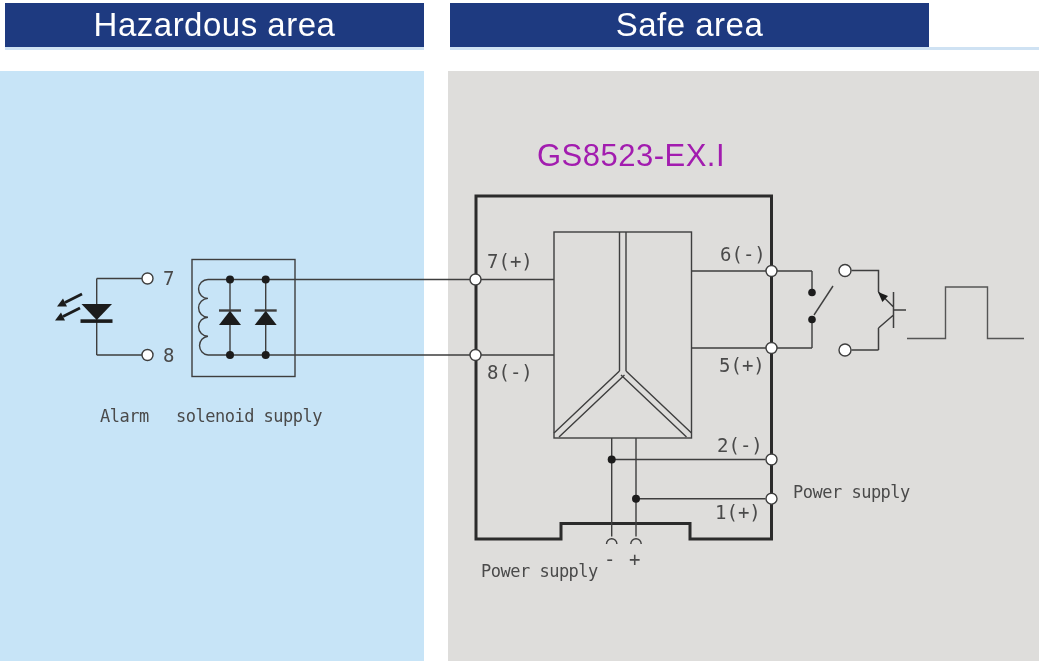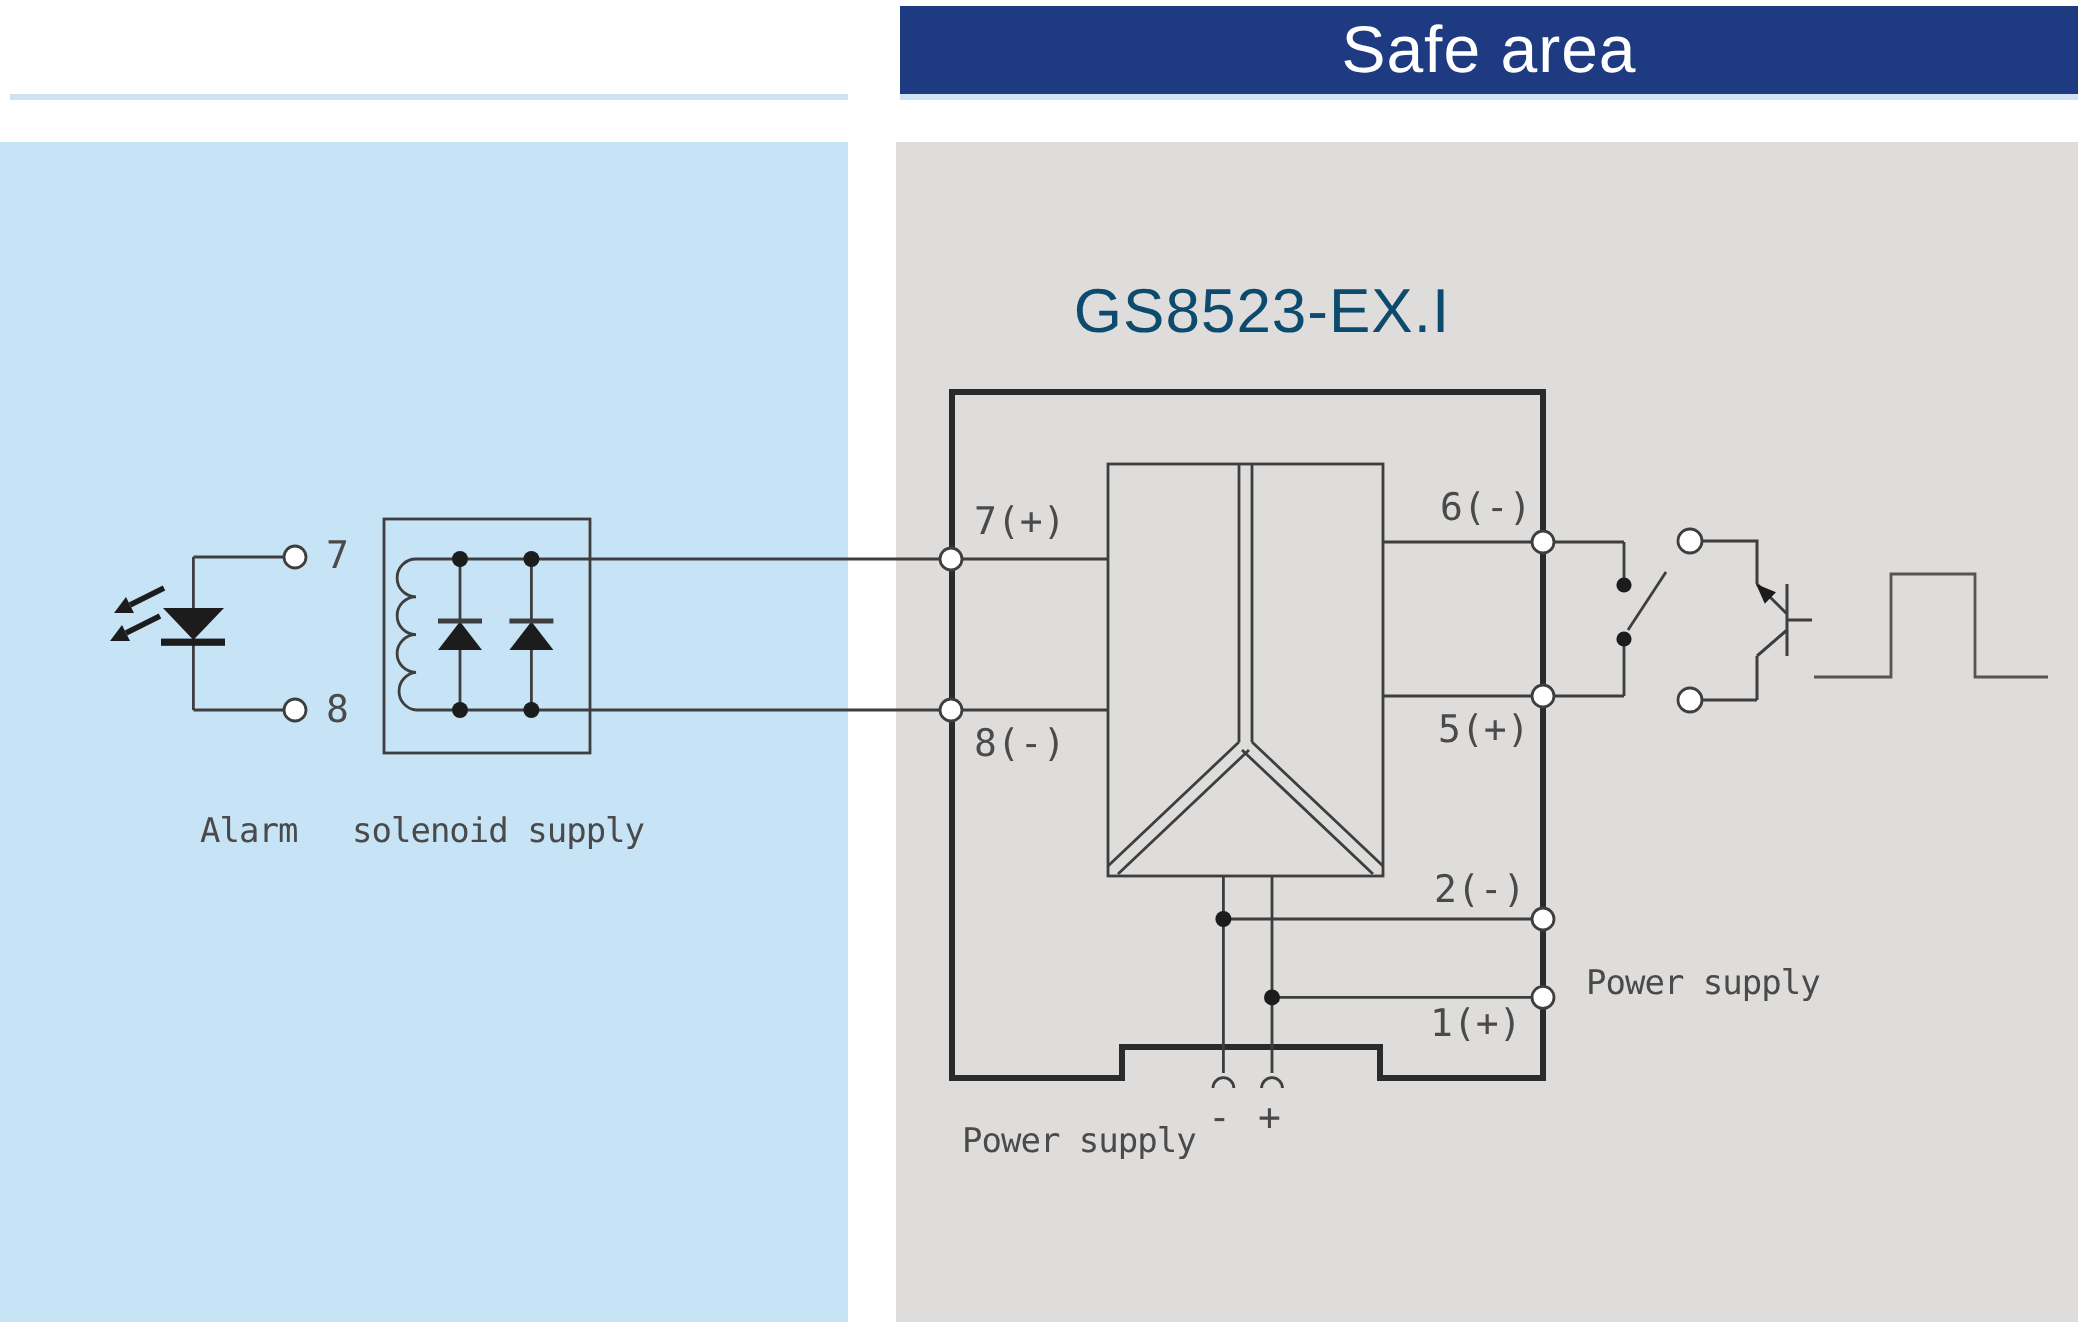--- a/index.html
+++ b/index.html
@@ -9,45 +9,48 @@
   }
   .panel{position:absolute;top:71px;bottom:0;height:590px;}
   .panel-hazardous{left:0;width:424px;background:#c7e4f7;}
   .panel-safe{left:448px;width:591px;background:#dedddb;}
   .hdr{
     position:absolute;top:3px;height:44px;background:#1e3a80;color:#ffffff;
     display:flex;align-items:center;justify-content:center;
     font-size:33px;letter-spacing:.5px;
   }
   .hdr-hazardous{left:5px;width:419px;}
-  .hdr-safe{left:450px;width:589px;}
+  .hdr-safe{left:450px;width:479px;}
   .hdr-underline{position:absolute;top:47px;height:3px;background:#cfe2f3;}
   .ul-left{left:5px;width:419px;}
   .ul-right{left:450px;width:589px;}
   .device-title{
     position:absolute;left:481px;top:138px;width:300px;text-align:center;
-    font-size:31px;color:#0c4a6e;letter-spacing:.5px;
+    font-size:31px;color:#a21caf;letter-spacing:.5px;
   }
   .cad{
     position:absolute;color:#4a4a4a;
     font-family:"DejaVu Sans Mono",monospace;
     white-space:pre;line-height:1;
   }
   .cad-lg{font-size:19px;}
   .cad-md{font-size:17px;letter-spacing:-0.5px;margin-top:12px;}
   svg.circuit{position:absolute;left:0;top:0;}
 </style>
 </head>
 <body>
 
 <div class="stage">
 
   <div class="panel panel-hazardous"></div>
   <div class="panel panel-safe"></div>
 
+  <div class="hdr hdr-hazardous">
+    <span>Hazardous area</span>
+  </div>
   <div class="hdr hdr-safe">
     <span>Safe area</span>
   </div>
   <div class="hdr-underline ul-left"></div>
   <div class="hdr-underline ul-right"></div>
 
   <div class="device-title">GS8523-EX.I</div>
 
   <svg class="circuit" width="1039" height="661" viewBox="0 0 1039 661">
     <g fill="none" stroke="#3e3e3e" stroke-width="1.4">

